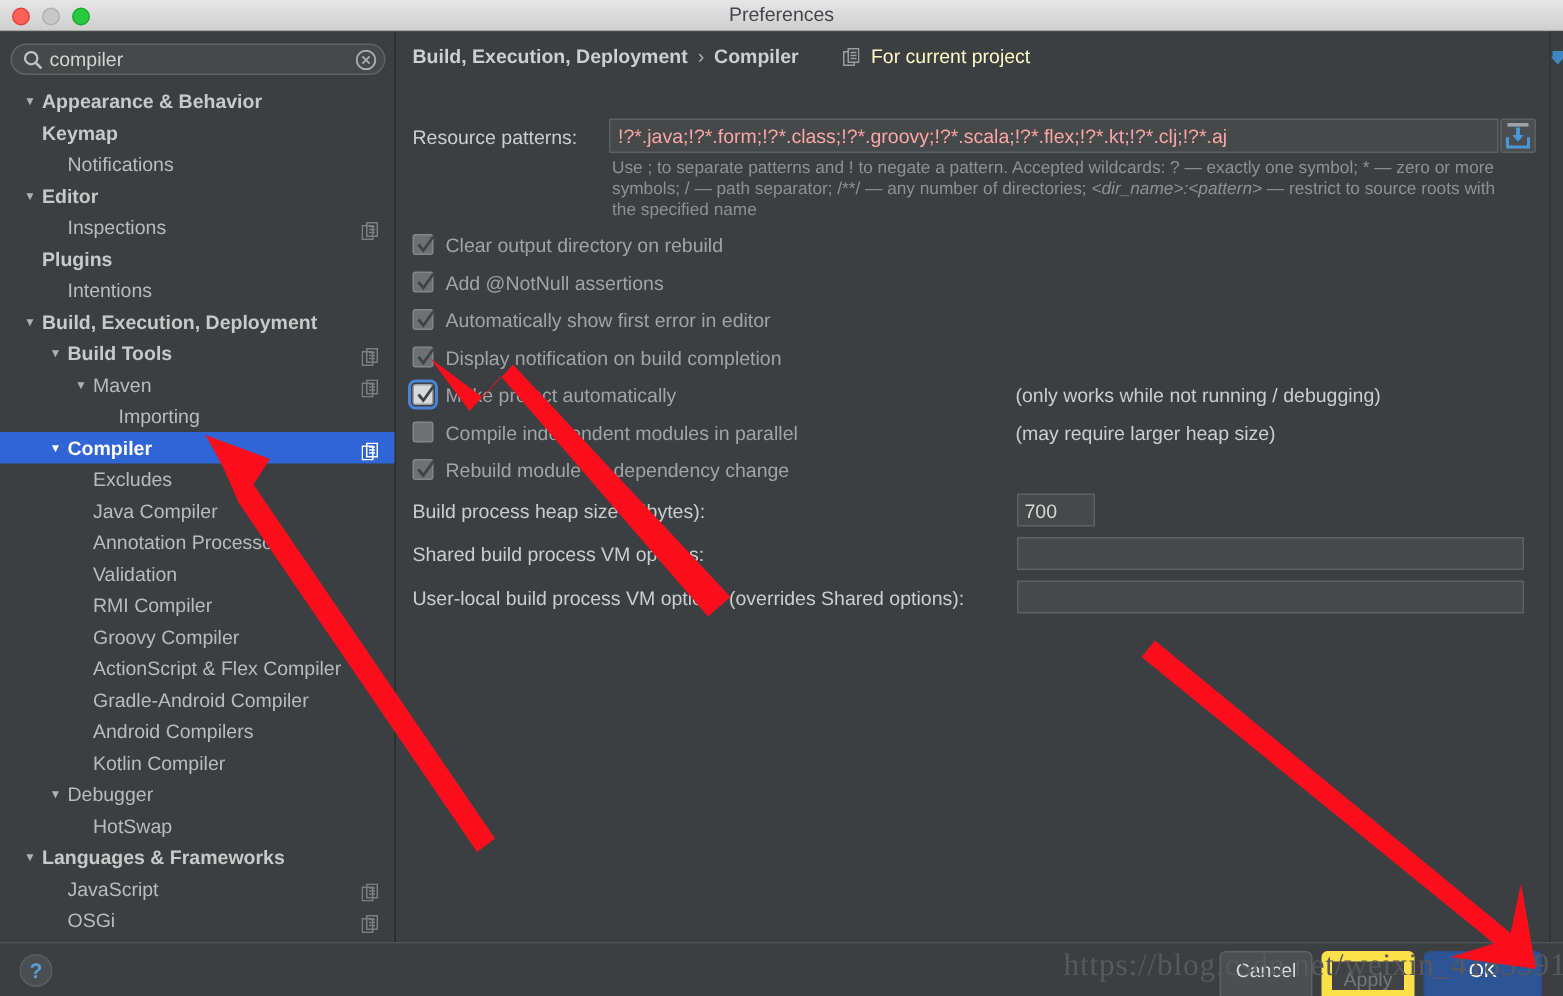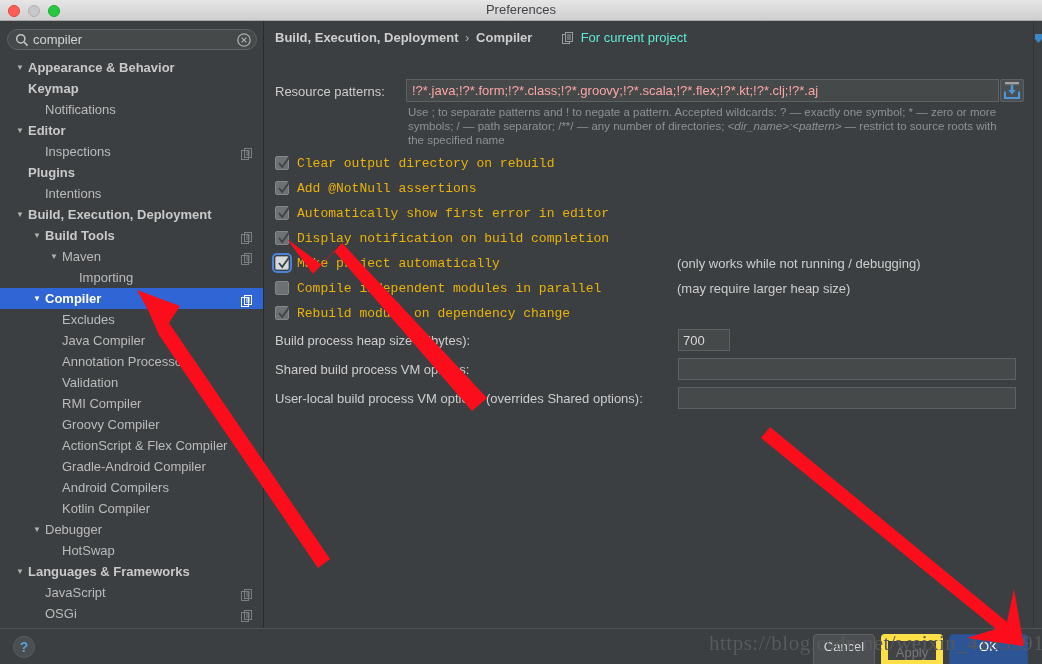--- a/index.html
+++ b/index.html
@@ -95,21 +95,21 @@
     background: #3c3f41;
     overflow: hidden;
   }
   #breadcrumb {
     position: absolute; left: 10px; top: 9px; height: 18px;
     font-size: 13px; font-weight: bold; color: #cfcfcf; white-space: nowrap;
   }
   #breadcrumb .sep { color: #b0b0b0; font-weight: normal; padding: 0 3px; }
   #scopeNote {
     position: absolute; left: 297px; top: 9px; height: 18px;
-    font-size: 13px; color: #5eead4; white-space: nowrap;
+    font-size: 13px; color: #fef9c3; white-space: nowrap;
   }
   #scopeNote .pic { display: inline-block; vertical-align: -2px; margin-right: 4px; }
 
   .fieldRow { position: absolute; }
   #resLabel { left: 10px; top: 63px; font-size: 13px; color: #cdcdcd; }
   #resField {
     position: absolute; left: 141px; top: 58px; width: 593px; height: 23px;
     background: #45494a; border: 1px solid #5c6164;
   }
   #resField input {
@@ -138,21 +138,21 @@
   .cbox.unchecked { background: #6e7173; }
   .cbox .tick {
     position: absolute; left: 1px; top: -2px; width: 14px; height: 16px;
   }
   .cbox.focused {
     outline: 2px solid #4b83d8; outline-offset: 1px;
     background: #d7dadc; border-color: #9aa0a4;
   }
   .cbRow .cbLabel {
     position: absolute; left: 22px; top: 0; height: 20px; line-height: 19px;
-    font-size: 13px; color: #eab308; white-space: nowrap; font-family: Liberation Mono, monospace;
+    font-size: 13px; color: #a3a3a3; white-space: nowrap;
   }
   .sideNote {
     position: absolute; left: 412px; height: 20px; line-height: 19px;
     font-size: 13px; color: #cdcdcd; white-space: nowrap;
   }
 
   .txtLabel {
     position: absolute; left: 10px; height: 20px; line-height: 19px;
     font-size: 13px; color: #cdcdcd; white-space: nowrap;
   }

